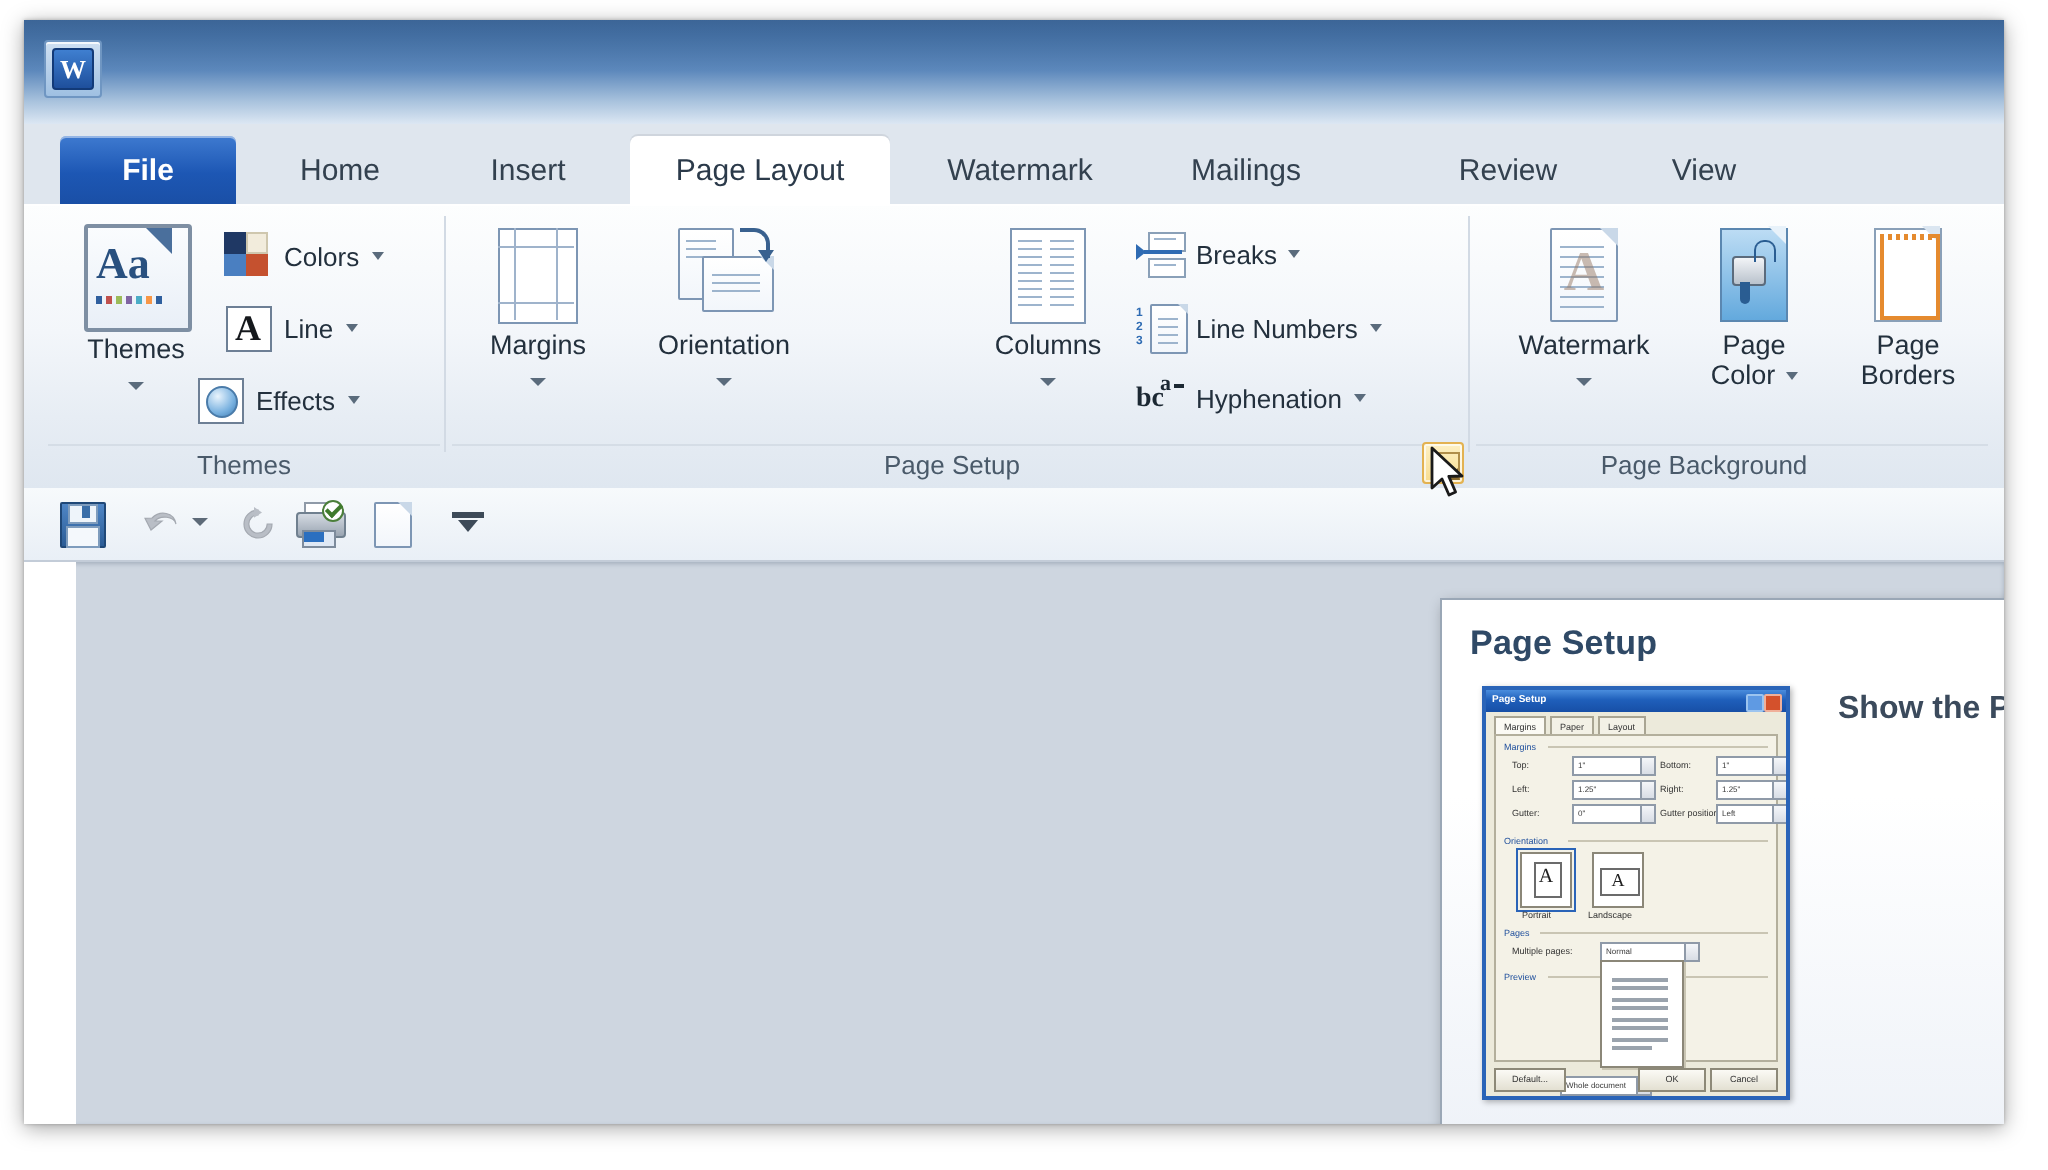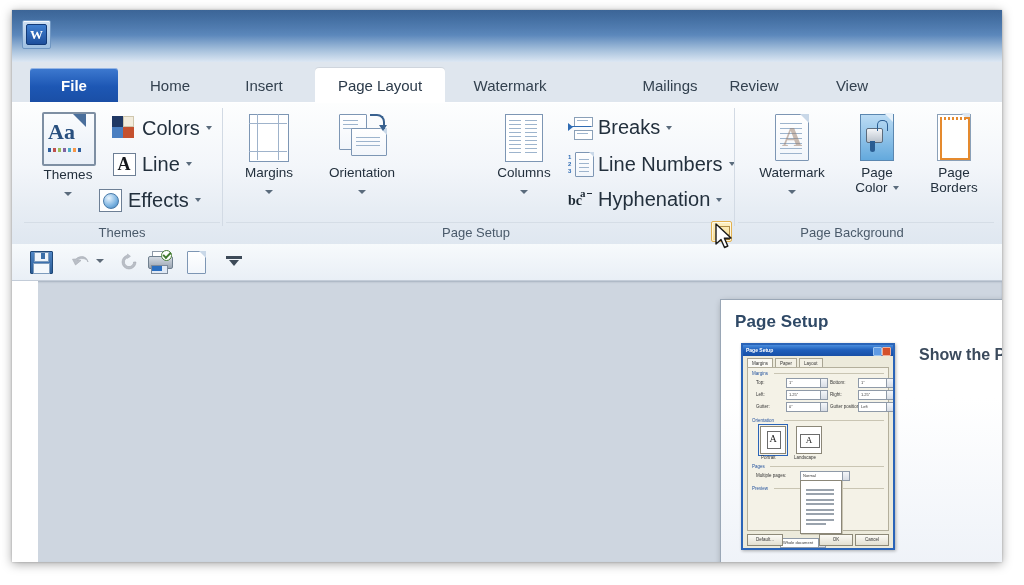--- a/index.html
+++ b/index.html
@@ -81,21 +81,21 @@
   .bigbtn{position:absolute;text-align:center;cursor:default;}
   .bigbtn .lbl{font-size:13.5px;color:#23303d;line-height:15px;}
   .caret{
     display:inline-block;width:0;height:0;
     border-left:4px solid transparent;border-right:4px solid transparent;
     border-top:4px solid #5a6b7c;vertical-align:middle;
   }
   .caret.sm{border-left-width:3.5px;border-right-width:3.5px;border-top-width:4px;}
 
   .smallbtn{position:absolute;display:flex;align-items:center;cursor:default;}
-  .smallbtn .lbl{font-size:20px;color:#23303d;margin-left:6px;white-space:nowrap;}
+  .smallbtn .lbl{font-size:13px;color:#23303d;margin-left:6px;white-space:nowrap;}
 
   
   .ic{position:relative;display:inline-block;}
   .page{
     background:linear-gradient(to bottom,#ffffff,#f2f6fb);
     border:1px solid #7d96b4;border-radius:1px;
   }
   .pagefold{
     position:absolute;right:-1px;top:-1px;width:0;height:0;
     border-left:7px solid transparent;border-top:7px solid #c9d8e8;
@@ -231,21 +231,21 @@
     </div>
     <div class="tab inactive" style="left:208px;width:88px;">
       <span>Insert</span>
     </div>
     <div class="tab active" style="left:303px;width:130px;">
       <span>Page Layout</span>
     </div>
     <div class="tab inactive" style="left:443px;width:110px;">
       <span>Watermark</span>
     </div>
-    <div class="tab inactive" style="left:606px;width:104px;">
+    <div class="tab inactive" style="left:559px;width:104px;">
       <span>Mailings</span>
     </div>
     <div class="tab inactive" style="left:695px;width:94px;">
       <span>Review</span>
     </div>
     <div class="tab inactive" style="left:800px;width:80px;">
       <span>View</span>
     </div>
   </div>
 

